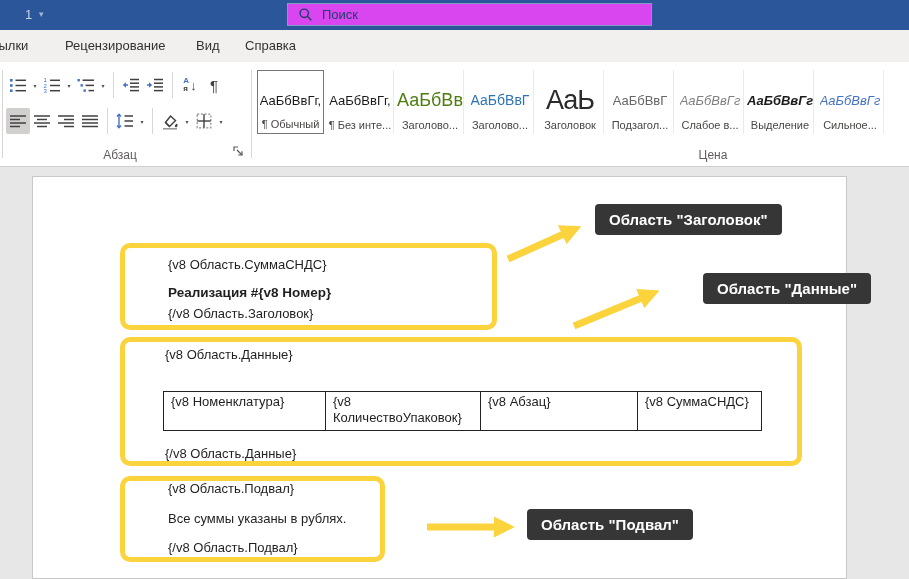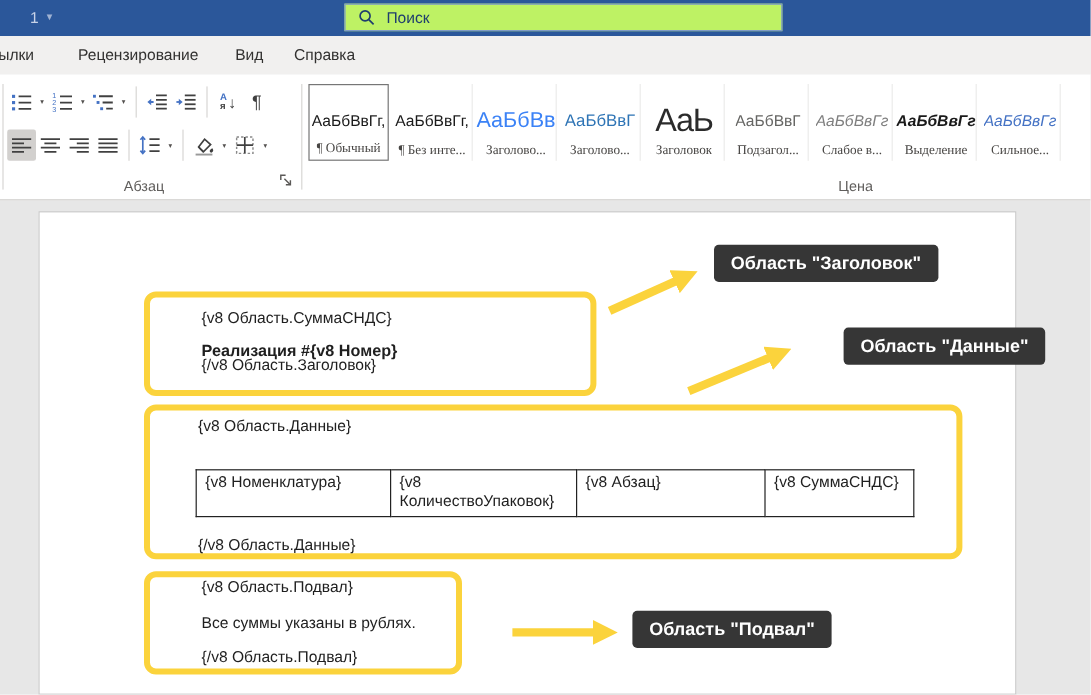--- a/index.html
+++ b/index.html
@@ -7,21 +7,21 @@
     position:relative; width:909px; height:579px; overflow:hidden;
     font-family:"Liberation Sans", sans-serif; background:#e7e7e7;
     -webkit-font-smoothing:antialiased;
   }
   
   .titlebar { position:absolute; left:0; top:0; width:909px; height:30px; background:#2b579a; }
   .doc-label { position:absolute; left:25px; top:7px; font-size:13px; color:#c8d3e8; display:flex; align-items:center; gap:5px; }
   .doc-label .tcaret { font-size:8px; color:#9fb2d2; }
   .searchbox {
     position:absolute; left:287px; top:3px; width:365px; height:23px;
-    background:#bef264; border:1px solid #7f9cc4; box-sizing:border-box;
+    background:#d946ef; border:1px solid #7f9cc4; box-sizing:border-box;
     display:flex; align-items:center; gap:9px; padding:0 10px;
   }
   .search-text { font-size:13px; color:#1f3e6e; }
   
   .tabrow { position:absolute; left:0; top:30px; width:909px; height:32px; background:#f1f0ef; }
   .tab { position:absolute; top:0; height:32px; line-height:32px; font-size:13px; color:#323130; white-space:nowrap; }
   .tab-cut   { left:-8px; }
   .tab-rev   { left:65px; }
   .tab-vid   { left:196px; }
   .tab-sprav { left:245px; }
@@ -46,38 +46,38 @@
   .launcher { position:absolute; left:232px; bottom:5px; }
   
   .styles-row { position:absolute; left:257px; top:8px; display:flex; }
   .style-card {
     width:67px; height:64px; margin-right:3px; box-sizing:border-box;
     display:flex; flex-direction:column; align-items:center; justify-content:flex-end;
     padding-bottom:3px; border-right:1px solid #ecebea;
   }
   .style-card.sel { border:1px solid #767676; background:#fff; }
   .card-preview { flex:1; display:flex; align-items:center; justify-content:center; white-space:nowrap; overflow:hidden; max-width:66px;margin-top:11px; }
-  .card-label { font-size:11px; color:#484644; white-space:nowrap; overflow:hidden; max-width:64px;font-family:Liberation Serif, serif; }
+  .card-label { font-size:11px; color:#484644; white-space:nowrap; overflow:hidden; max-width:64px; }
   .p1,.p2 { font-size:13px; color:#1a1a1a; }
-  .p3 { font-size:18px; color:#3b82f6; }
+  .p3 { font-size:18px; color:#4d7c0f; }
   .p4 { font-size:14px; color:#2e74b5; }
   .p5 { font-size:27px; color:#2b2b2b; letter-spacing:-1px; }
   .p6 { font-size:13px; color:#666664; }
   .p7 { font-size:13px; color:#7f7f7f; font-style:italic; }
   .p8 { font-size:13px; color:#1a1a1a; font-weight:bold; font-style:italic; }
   .p9 { font-size:13px; color:#4472c4; font-style:italic; }
   
   .page { position:absolute; left:32px; top:176px; width:815px; height:403px; background:#fff; border:1px solid #c8c8c8; box-sizing:border-box; }
   .ybox { position:absolute; border:5px solid #fbd33c; border-radius:10px; box-sizing:border-box; }
   .ybox1 { left:120px; top:243px; width:377px; height:87px; }
   .ybox2 { left:120px; top:337px; width:682px; height:129px; }
   .ybox3 { left:120px; top:476px; width:265px; height:86px; }
   .dtext { position:absolute; font-size:13px; color:#1f1f1f; white-space:nowrap; }
   .dbold { font-weight:bold; font-size:13.5px; }
-  .t1 { left:168px; top:257px; } .t2 { left:168px; top:285px; } .t3 { left:168px; top:296px; }
+  .t1 { left:168px; top:257px; } .t2 { left:168px; top:285px; } .t3 { left:168px; top:306px; }
   .t4 { left:165px; top:347px; } .t5 { left:165px; top:446px; }
   .t6 { left:168px; top:481px; } .t7 { left:168px; top:511px; } .t8 { left:168px; top:540px; }
   .vtable { position:absolute; left:163px; top:391px; width:598px; border-collapse:collapse; table-layout:fixed; }
   .vtable td { border:1px solid #222; font-size:13px; color:#1f1f1f; vertical-align:top; padding:2px 6px 4px 7px; line-height:16px; }
   
   .callout {
     position:absolute; background:#363636; color:#ffffff; font-size:15px; font-weight:bold;
     padding:7px 14px; border-radius:4px; white-space:nowrap;
   }
   .c1 { left:595px; top:204px; } .c2 { left:703px; top:273px; } .c3 { left:527px; top:509px; }

